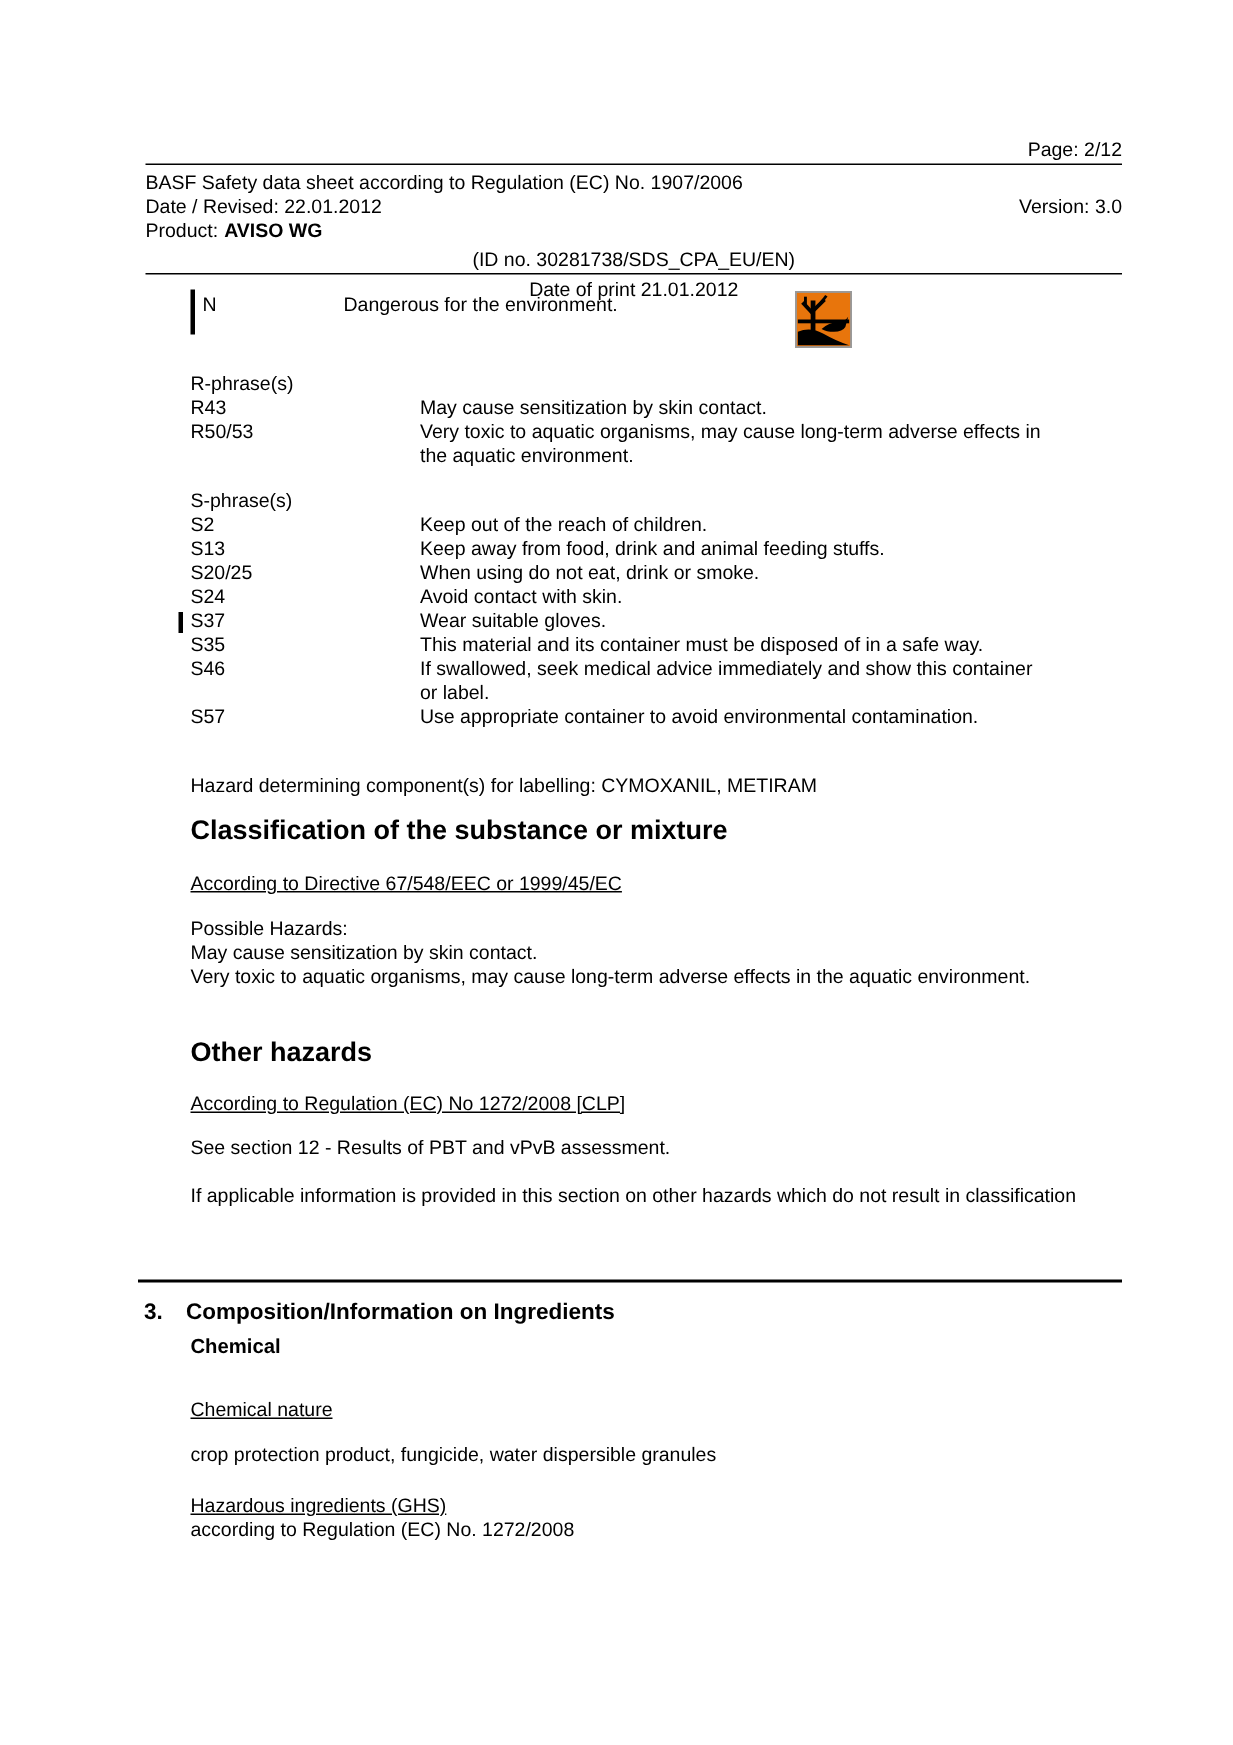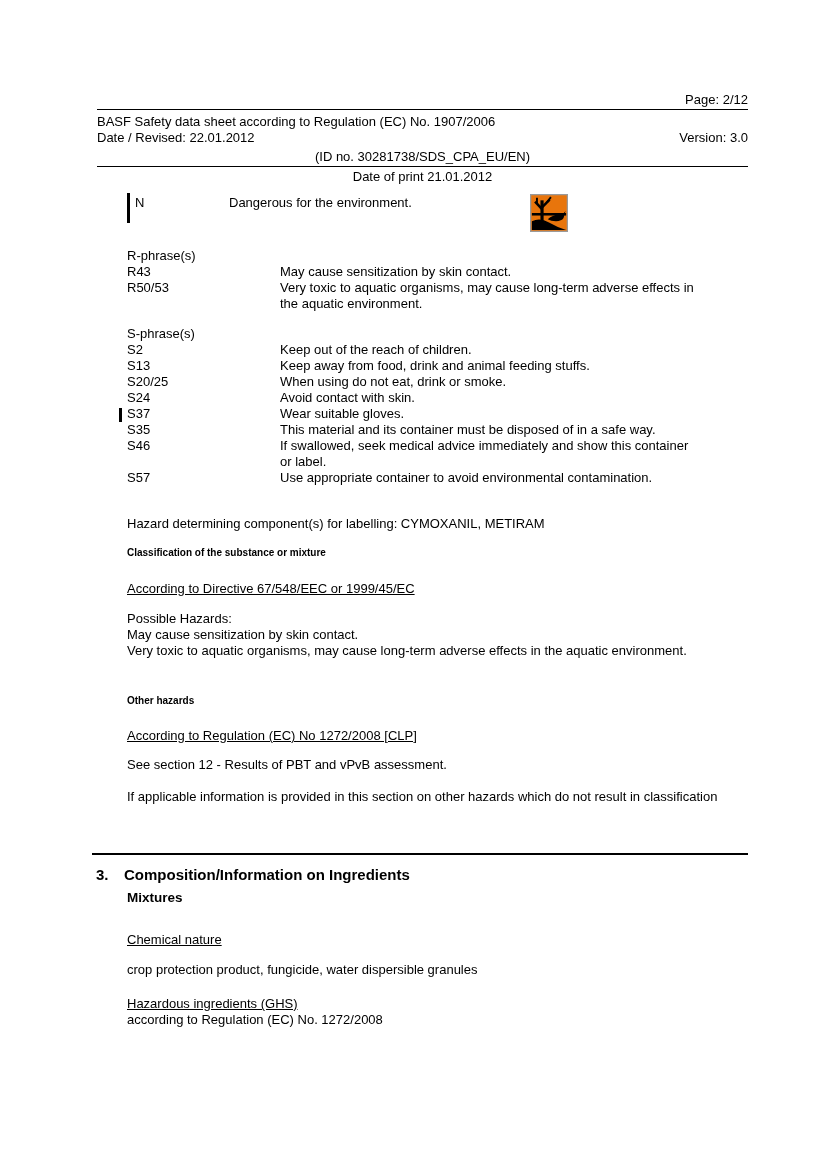--- a/index.html
+++ b/index.html
@@ -35,40 +35,43 @@
   .symbol-code { display: inline-block; padding-left: 8px; }
   .symbol-text { position: absolute; left: 102px; top: 0; }
   .hazard-icon { position: absolute; left: 403px; top: -1px; width: 38px; height: 38px; }
 
   .phrase-row { display: flex; position: relative; }
   .phrase-code { width: 153px; flex: 0 0 153px; }
   .phrase-text { width: 446px; }
   .change-bar { position: absolute; left: -8px; top: 2px; width: 3px; height: 14px; background: #000; }
 
   .underline { text-decoration: underline; }
-  .sub-heading { font-weight: bold; font-size: 10px; }
+  .sub-heading { font-weight: bold; font-size: 18px; }
 
   .section-rule { border-top: 2px solid #000; }
   .section-heading { font-weight: bold; font-size: 15px; line-height: 18px; display: flex; }
   .section-number { width: 28px; flex: 0 0 28px; }
   .mixtures { font-weight: bold; font-size: 13.5px; }
 </style>
 </head>
 <body>
 
 <div class="page">
 
   <div class="abs header">
     <div class="page-num">Page: 2/12</div>
     <div class="hrule"></div>
     <div class="header-body">
       <div>BASF Safety data sheet according to Regulation (EC) No. 1907/2006</div>
       <div class="hrow">
         <span>Date / Revised: 22.01.2012</span>
         <span>Version: 3.0</span>
+      </div>
+      <div>
+        <span>Product:</span><span class="product-name">AVISO WG</span>
       </div>
       <div class="right-text id-line">(ID no. 30281738/SDS_CPA_EU/EN)</div>
     </div>
     <div class="hrule"></div>
     <div class="right-text" style="padding-top:2px;">Date of print 21.01.2012</div>
   </div>
 
   <div class="abs content-block symbol-row" style="top:195px;">
     <span class="symbol-bar"></span>
     <span class="symbol-code">N</span>
@@ -164,21 +167,21 @@
   <div class="abs content-block" style="top:757px;">See section 12 - Results of PBT and vPvB assessment.</div>
   <div class="abs content-block" style="top:789px;">
     <div>If applicable information is provided in this section on other hazards which do not result in classification</div>
   </div>
 
   <div class="abs section-rule" style="left:92px; top:853px; width:656px;"></div>
   <div class="abs section-heading" style="left:96px; top:866px; width:652px;">
     <span class="section-number">3.</span>
     <span>Composition/Information on Ingredients</span>
   </div>
-  <div class="abs content-block mixtures" style="top:890px;">Mixtures</div>
+  <div class="abs content-block mixtures" style="top:890px;">Chemical</div>
 
   <div class="abs content-block" style="top:932px;">
     <span class="underline">Chemical nature</span>
   </div>
   <div class="abs content-block" style="top:962px;">crop protection product, fungicide, water dispersible granules</div>
 
   <div class="abs content-block" style="top:996px;">
     <span class="underline">Hazardous ingredients (GHS)</span>
   </div>
   <div class="abs content-block" style="top:1012px;">according to Regulation (EC) No. 1272/2008</div>

